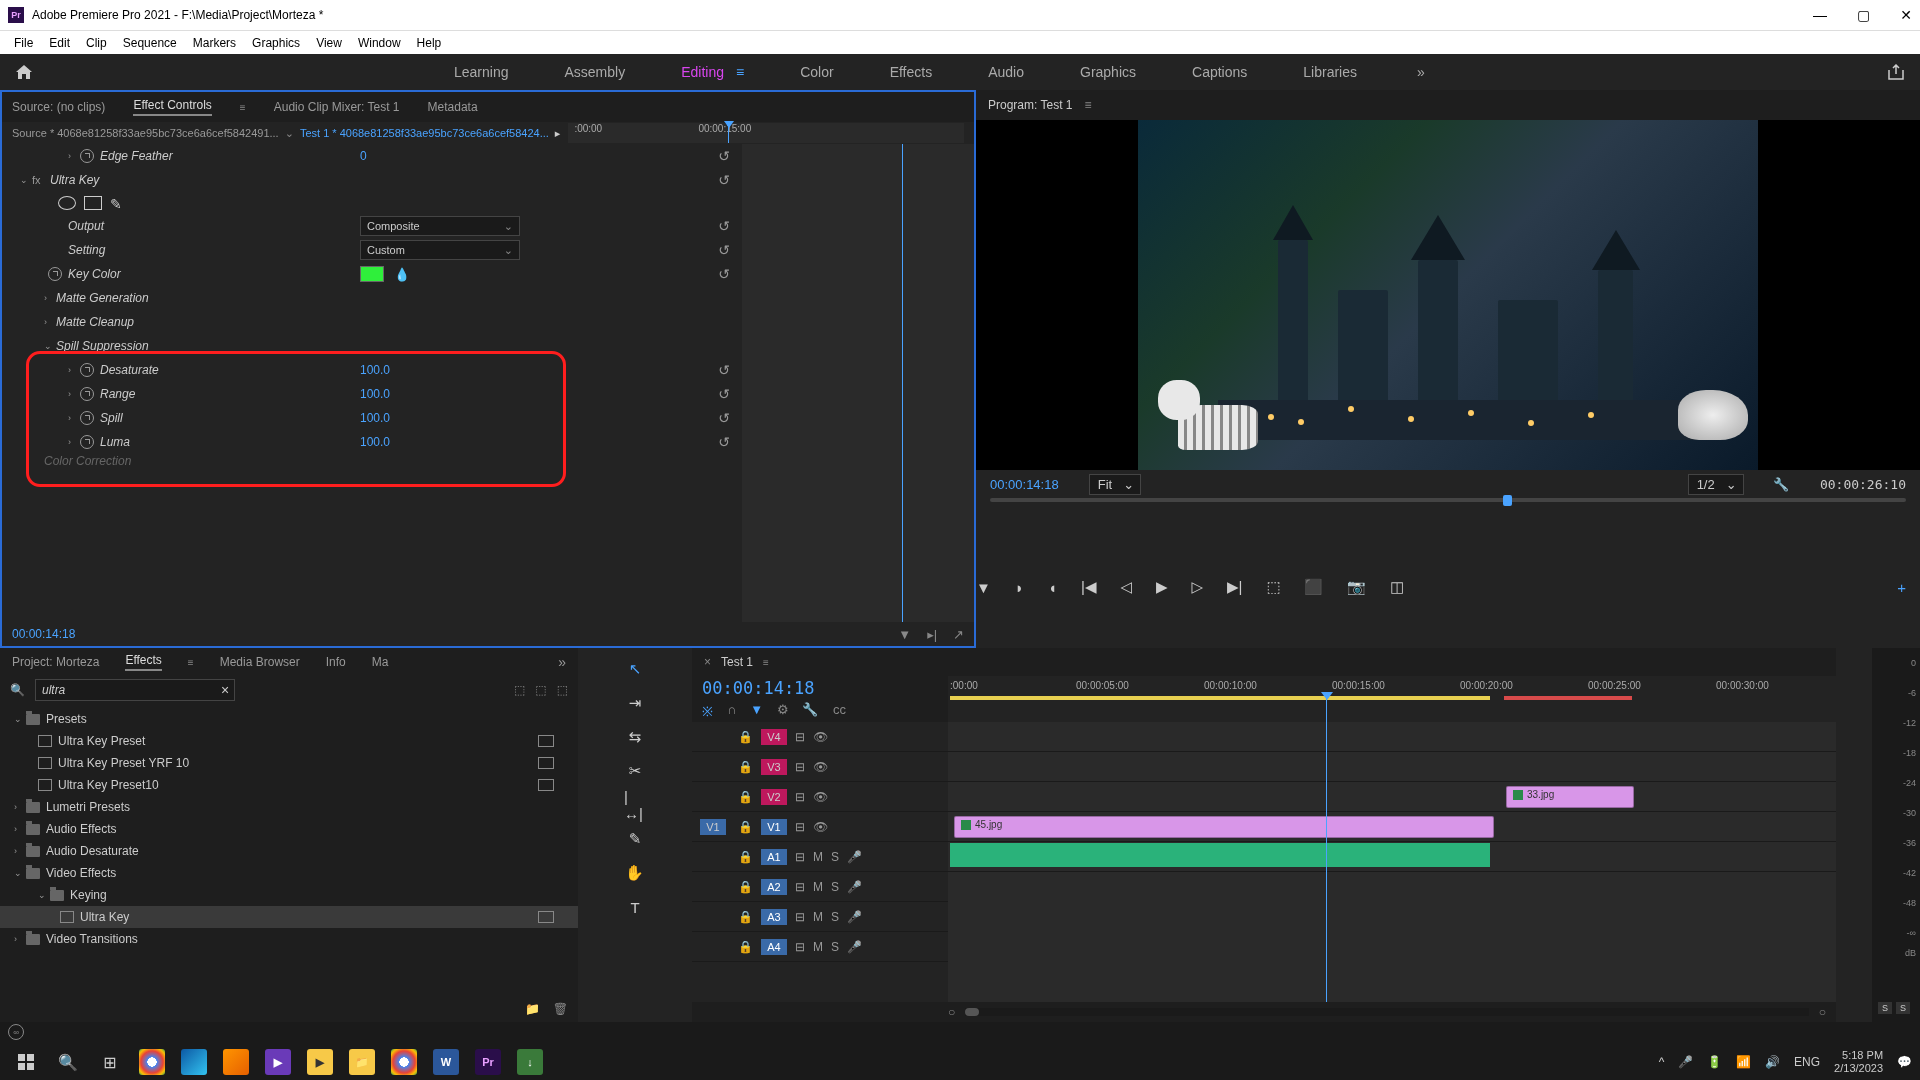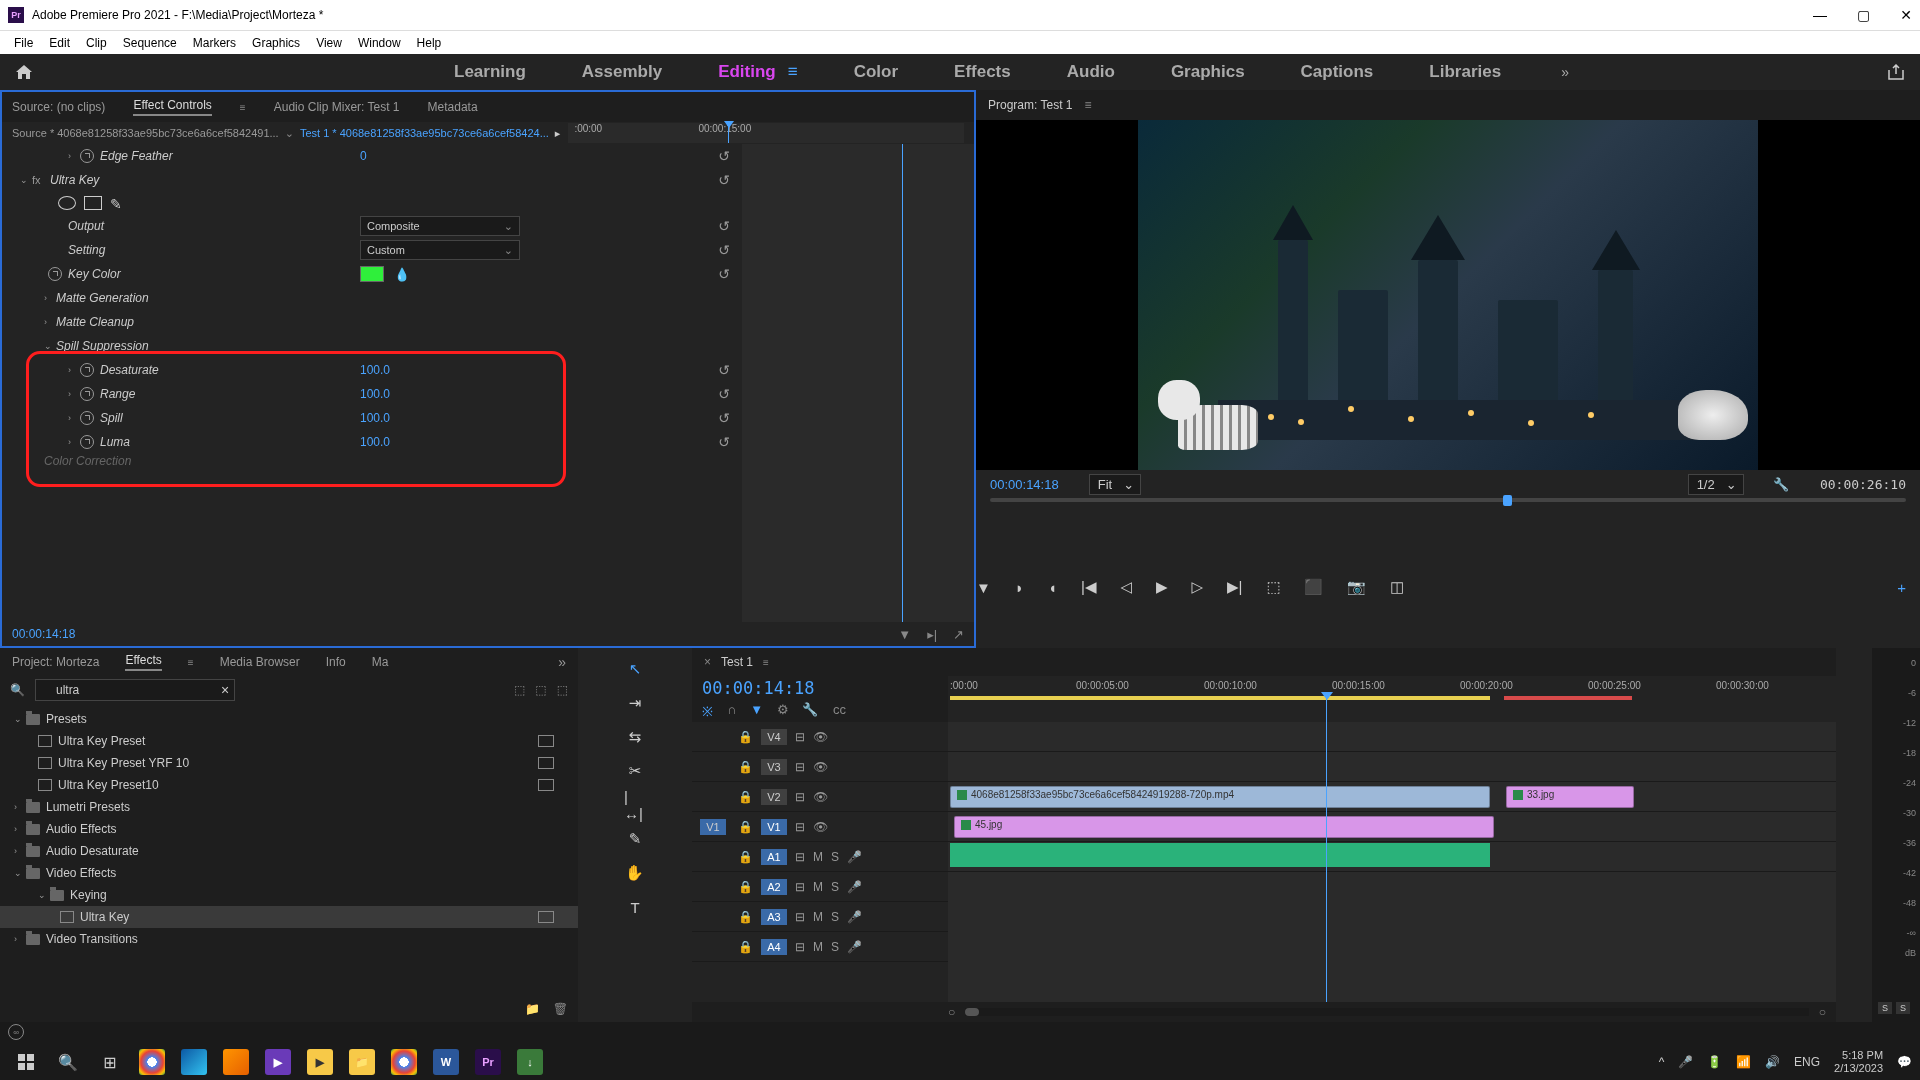--- a/index.html
+++ b/index.html
@@ -12,21 +12,21 @@
 .titlebar .winbtns span { cursor: default; }
 
 
 .menubar { height: 24px; background: #fff; color: #000; display: flex; align-items: center; padding: 0 6px; border-top: 1px solid #ddd; }
 .menubar span { padding: 0 8px; font-size: 12px; }
 
 
 .workspacebar { height: 36px; background: #232323; display: flex; align-items: center; padding: 0 14px; }
 .home-icon { width: 20px; height: 18px; margin-right: 40px; }
 .workspace-tabs { display: flex; gap: 56px; margin-left: 380px; }
-.workspace-tabs span { color: #aaa; font-size: 17px; font-weight: bold; }
+.workspace-tabs span { color: #aaa; font-size: 14px; }
 .workspace-tabs .active { color: #d946ef; }
 .ws-more { margin-left: 60px; color: #aaa; font-size: 14px; }
 .ws-share { margin-left: auto; color: #aaa; }
 
 
 .main { display: flex; height: 558px; }
 .left-panel { width: 976px; display: flex; flex-direction: column; border: 2px solid #2a6bd6; border-bottom: 2px solid #2a6bd6; }
 .right-panel { flex: 1; display: flex; flex-direction: column; background: #1e1e1e; }
 
 
@@ -107,21 +107,21 @@
 .tools-strip .tool.active { color: #4aa3ff; }
 .timeline-panel { flex: 1; background: #1e1e1e; display: flex; flex-direction: column; }
 .meters { width: 48px; background: #1a1a1a; position: relative; }
 .meters .scale span { position: absolute; right: 4px; font-size: 9px; color: #888; }
 
 .project-tabs { height: 28px; display: flex; align-items: center; padding: 0 12px; gap: 26px; font-size: 12px; color: #999; }
 .project-tabs .active { color: #ddd; border-bottom: 2px solid #888; padding-bottom: 2px; }
 .project-tabs .more { margin-left: auto; font-size: 14px; }
 .search-row { height: 28px; display: flex; align-items: center; padding: 0 10px; gap: 10px; }
 .search-row .search-icon { color: #888; }
-.search-row input { flex: 0 0 200px; background: #1a1a1a; border: 1px solid #444; color: #ccc; padding: 3px 20px; font-size: 12px; }
+.search-row input { flex: 0 0 200px; background: #1a1a1a; border: 1px solid #444; color: #ccc; padding: 3px 6px; font-size: 12px; font-style: italic; }
 .search-row .clear { color: #ccc; font-size: 14px; margin-left: -24px; }
 .search-row .view-icons { margin-left: auto; display: flex; gap: 10px; color: #888; }
 .tree { flex: 1; overflow: auto; padding: 4px 0; }
 .tree-row { height: 22px; display: flex; align-items: center; padding-left: 14px; font-size: 12px; color: #ccc; position: relative; }
 .tree-row .chev { width: 12px; font-size: 9px; color: #999; }
 .tree-row .folder { width: 14px; height: 11px; background: #666; margin-right: 6px; border-radius: 1px; position: relative; }
 .tree-row .folder::before { content: ""; position: absolute; top: -3px; left: 0; width: 6px; height: 3px; background: #666; }
 .tree-row .preset-icon { width: 14px; height: 12px; border: 1px solid #888; margin-right: 6px; }
 .tree-row .accel { position: absolute; right: 24px; width: 16px; height: 12px; border: 1px solid #888; }
 .tree-row.indent1 { padding-left: 38px; }
@@ -141,21 +141,21 @@
 .tl-ruler { flex: 1; position: relative; background: #232323; }
 .tl-ruler .tick { position: absolute; top: 4px; font-size: 10px; color: #aaa; }
 .tl-ruler .range-bar { position: absolute; top: 20px; height: 4px; }
 .tl-ruler .playhead { position: absolute; top: 16px; bottom: 0; width: 1px; background: #4aa3ff; }
 .tl-ruler .playhead::before { content: ""; position: absolute; top: 0; left: -5px; border-left: 6px solid transparent; border-right: 6px solid transparent; border-top: 8px solid #4aa3ff; }
 
 .tl-tracks { flex: 1; display: flex; overflow: hidden; }
 .tl-track-headers { width: 256px; background: #232323; }
 .track-hdr { height: 30px; display: flex; align-items: center; gap: 8px; padding: 0 8px; border-bottom: 1px solid #1a1a1a; font-size: 11px; }
 .track-hdr .lock, .track-hdr .sync, .track-hdr .eye, .track-hdr .mute, .track-hdr .solo, .track-hdr .mic { color: #999; font-size: 12px; }
-.track-hdr .name { width: 26px; text-align: center; background: #404040; padding: 2px 0; color: #ccc; }
+.track-hdr .name { width: 26px; text-align: center; background: #be185d; padding: 2px 0; color: #ccc; }
 .track-hdr .name.sel { background: #3a6aa8; color: #fff; }
 .track-hdr .src { width: 26px; background: #3a6aa8; text-align: center; padding: 2px 0; margin-right: 4px; }
 .tl-track-content { flex: 1; position: relative; background: #2a2a2a; }
 .tl-track-content .playhead-line { position: absolute; top: 0; bottom: 0; width: 1px; background: #4aa3ff; }
 .clip { position: absolute; height: 22px; border-radius: 2px; font-size: 10px; padding: 2px 6px; overflow: hidden; border: 1px solid rgba(0,0,0,0.3); }
 .clip.video { background: #d896e8; color: #333; }
 .clip.video.sel { background: #9db8d8; }
 .clip .fx-badge { display: inline-block; width: 10px; height: 10px; background: #2a8a4a; margin-right: 4px; vertical-align: middle; }
 .audio-wave { position: absolute; height: 24px; background: repeating-linear-gradient(90deg, #1a7a5a 0, #3aea9a 1px, #1a7a5a 2px); }
 
@@ -601,21 +601,20 @@
             <span class="solo">S</span>
             <span class="mic">🎤</span>
           </div>
       </div>
       <div class="tl-track-content">
         <div style="position:absolute;top:0;left:0;right:0;height:30px;border-bottom:1px solid #1a1a1a"></div>
         <div style="position:absolute;top:30px;left:0;right:0;height:30px;border-bottom:1px solid #1a1a1a"></div>
         <div style="position:absolute;top:60px;left:0;right:0;height:30px;border-bottom:1px solid #1a1a1a"></div>
         <div style="position:absolute;top:90px;left:0;right:0;height:30px;border-bottom:1px solid #1a1a1a"></div>
         <div style="position:absolute;top:120px;left:0;right:0;height:30px;border-bottom:1px solid #1a1a1a"></div>
-        <div class="clip video sel" style="top:64px;left:2px;width:540px"><span class="fx-badge"></span><span>4068e81258f33ae95bc73ce6a6cef58424919288-720p.mp4</span></div>
         <div class="clip video" style="top:64px;left:558px;width:128px"><span class="fx-badge"></span><span>33.jpg</span></div>
         <div class="clip video" style="top:94px;left:6px;width:540px"><span class="fx-badge"></span><span>45.jpg</span></div>
         <div class="audio-wave" style="top:121px;left:2px;width:540px"></div>
         <div class="playhead-line" style="left:378px"></div>
       </div>
     </div>
     <div class="tl-footer">
       <span style="width:256px"></span>
       <span style="color:#888">○</span>
       <div class="scroll">

